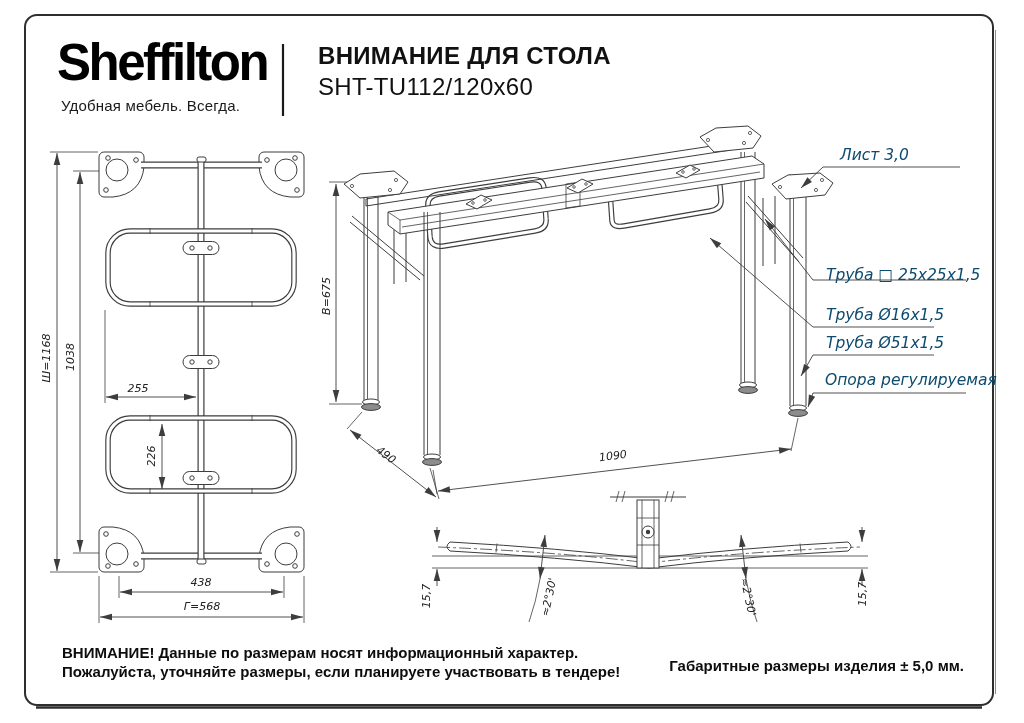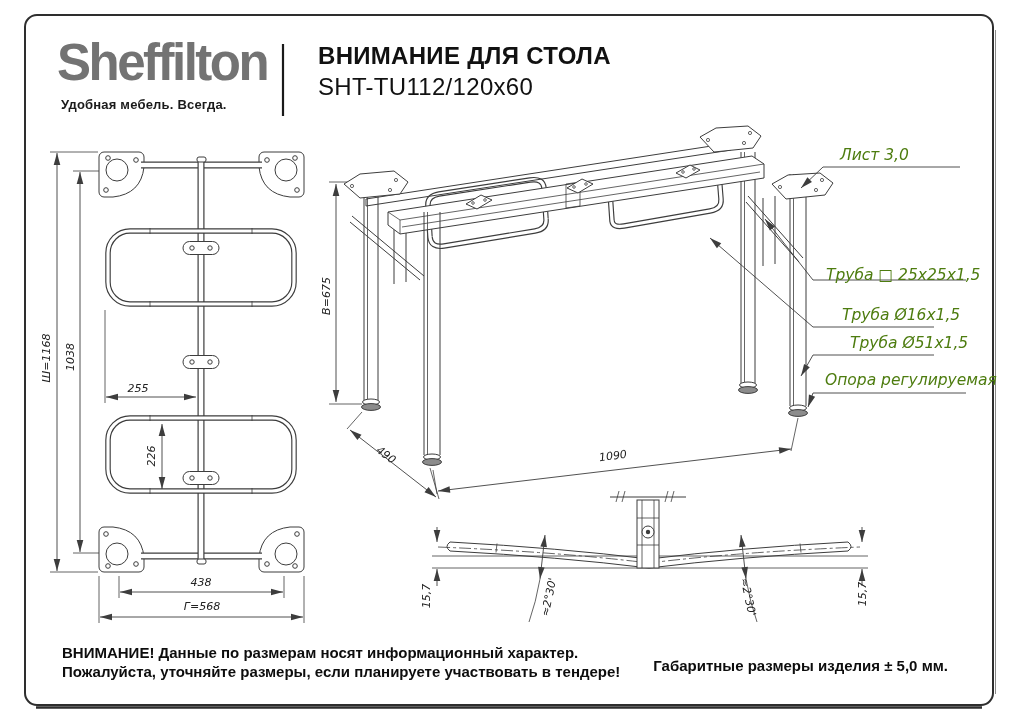--- a/index.html
+++ b/index.html
@@ -1,23 +1,23 @@
 <!DOCTYPE html>
 <html><head>
 <meta charset="utf-8">
 <style>
   html,body{margin:0;padding:0;background:#ffffff;}
   body{width:1024px;height:723px;position:relative;overflow:hidden;
        font-family:"Liberation Sans",sans-serif;color:#111;}
   .abs{position:absolute;white-space:nowrap;}
-  .logo{left:57px;top:33px;font-size:51px;font-weight:bold;letter-spacing:-2.5px;color:#737373;}
-  .tagline{left:61px;top:97px;font-size:13px;font-weight:bold;letter-spacing:0.2px;color:#1a1a1a;}
+  .logo{left:57px;top:33px;font-size:51px;font-weight:bold;letter-spacing:-2.5px;color:#000000;}
+  .tagline{left:61px;top:97px;font-size:15px;font-weight:normal;letter-spacing:0.2px;color:#1a1a1a;}
   .title1{left:318px;top:42px;font-size:24px;font-weight:bold;letter-spacing:0.3px;}
   .title2{left:318px;top:73px;font-size:24px;font-weight:normal;letter-spacing:0.3px;}
-  .callout{font:italic 15.5px "DejaVu Sans",sans-serif;color:#4d7c0f;}
+  .callout{font:italic 15.5px "DejaVu Sans",sans-serif;color:#0c4a6e;}
   .dimlbl{font:italic 11px "DejaVu Sans",sans-serif;color:#222;
           transform:translate(-50%,-50%);transform-origin:center;}
   .rm90{transform:translate(-50%,-50%) rotate(-90deg);}
   .r37{transform:translate(-50%,-50%) rotate(37deg);}
   .rm7{transform:translate(-50%,-50%) rotate(-7deg);}
   .rm78{transform:translate(-50%,-50%) rotate(-78deg);}
   .r78{transform:translate(-50%,-50%) rotate(78deg);}
   .note{font-size:15px;font-weight:bold;color:#0d0d0d;}
   svg.art{position:absolute;left:0;top:0;}
   svg .ln{stroke:#3d3d3d;stroke-width:1;fill:none;}
@@ -205,35 +205,35 @@
   </g>
 </svg>
 
 <div class="abs logo">Sheffilton</div>
 <div class="abs tagline">Удобная мебель. Всегда.</div>
 <div class="abs title1">ВНИМАНИЕ ДЛЯ СТОЛА</div>
 <div class="abs title2">SHT-TU112/120x60</div>
 
 <div class="abs callout" style="left:840px;top:146px;">Лист 3,0</div>
 <div class="abs callout" style="left:826px;top:259px;margin-top:7px;">Труба □ 25x25x1,5</div>
-<div class="abs callout" style="left:826px;top:306px;margin-left:16px;">Труба Ø16x1,5</div>
-<div class="abs callout" style="left:850px;top:334px;">Труба Ø51x1,5</div>
+<div class="abs callout" style="left:826px;top:306px;">Труба Ø16x1,5</div>
+<div class="abs callout" style="left:826px;top:334px;">Труба Ø51x1,5</div>
 <div class="abs callout" style="left:825px;top:371px;">Опора регулируемая</div>
 
 <div class="abs dimlbl rm90" style="left:46px;top:358px;">Ш=1168</div>
 <div class="abs dimlbl rm90" style="left:70px;top:357px;">1038</div>
 <div class="abs dimlbl" style="left:138px;top:388px;">255</div>
 <div class="abs dimlbl rm90" style="left:151px;top:456px;">226</div>
 <div class="abs dimlbl" style="left:201px;top:582px;">438</div>
 <div class="abs dimlbl" style="left:202px;top:606px;">Г=568</div>
 
 <div class="abs dimlbl rm90" style="left:326px;top:296px;">В=675</div>
 <div class="abs dimlbl r37" style="left:386px;top:455px;">490</div>
 <div class="abs dimlbl rm7" style="left:613px;top:456px;">1090</div>
 
 <div class="abs dimlbl rm90" style="left:426px;top:596px;">15,7</div>
 <div class="abs dimlbl rm90" style="left:862px;top:594px;">15,7</div>
 <div class="abs dimlbl rm78" style="left:549px;top:597px;">≈2°30'</div>
 <div class="abs dimlbl r78" style="left:748px;top:597px;">≈2°30'</div>
 
 <div class="abs note" style="left:62px;top:644px;text-align:center;">ВНИМАНИЕ! Данные по размерам носят информационный характер.</div>
 <div class="abs note" style="left:62px;top:663px;">Пожалуйста, уточняйте размеры, если планируете участвовать в тендере!</div>
-<div class="abs note" style="right:76px;top:657px;text-align:center;">Габаритные размеры изделия ± 5,0 мм.</div>
+<div class="abs note" style="right:60px;top:657px;text-align:center;">Габаритные размеры изделия ± 5,0 мм.</div>
 
 </body></html>

